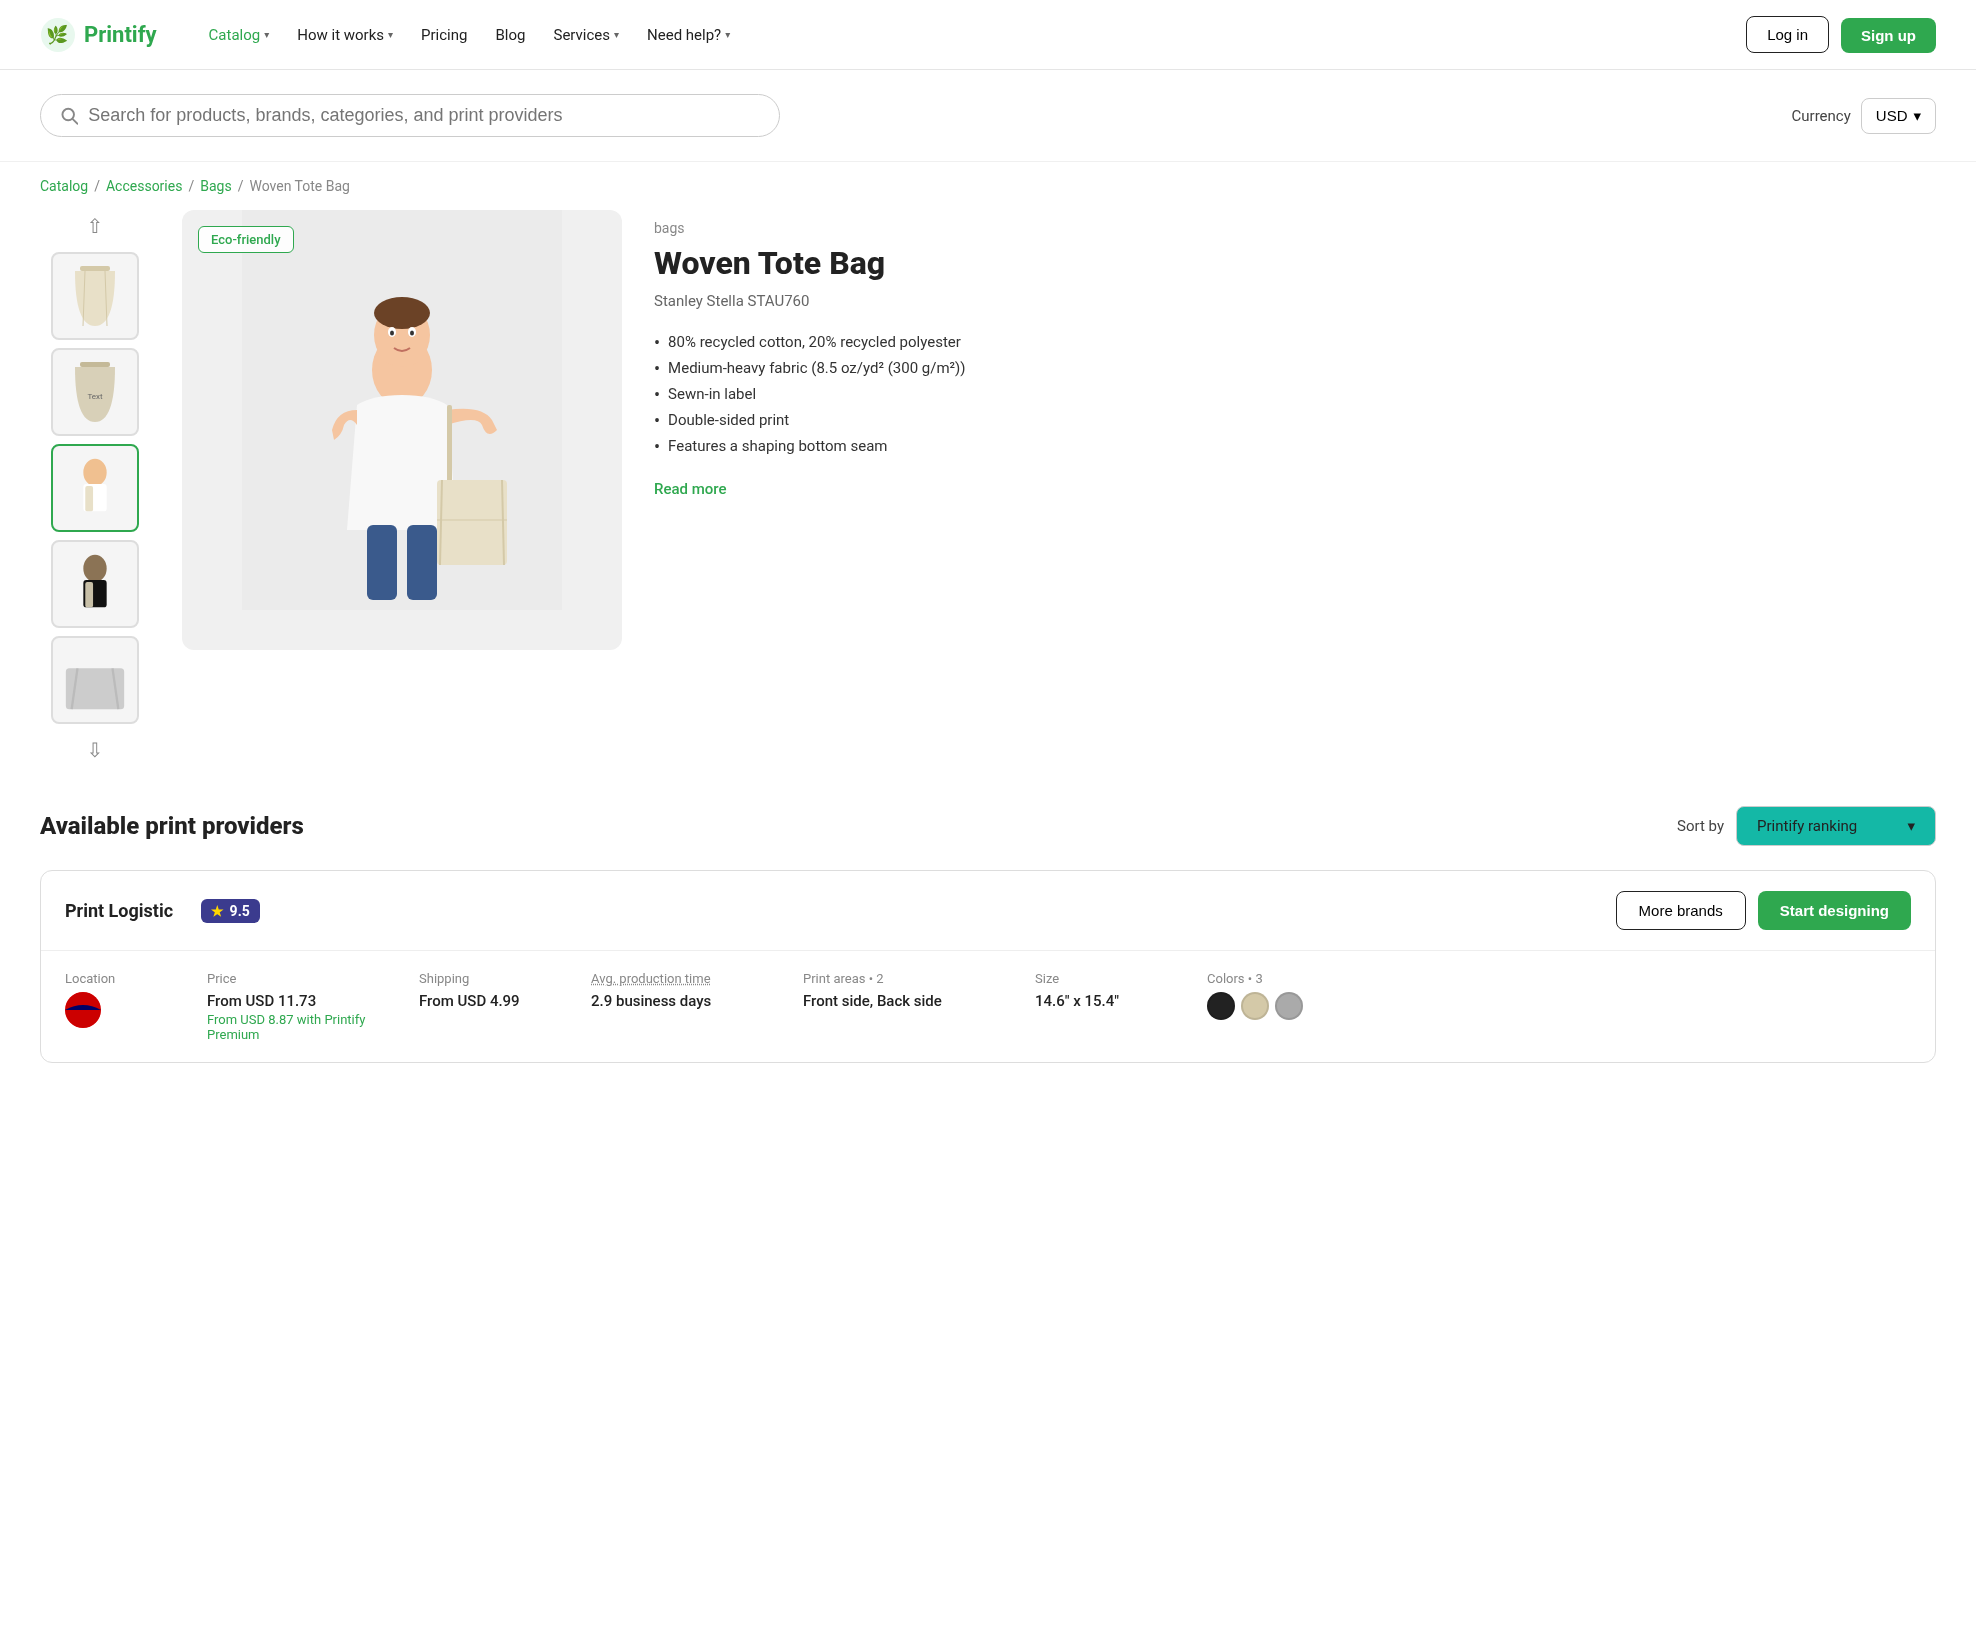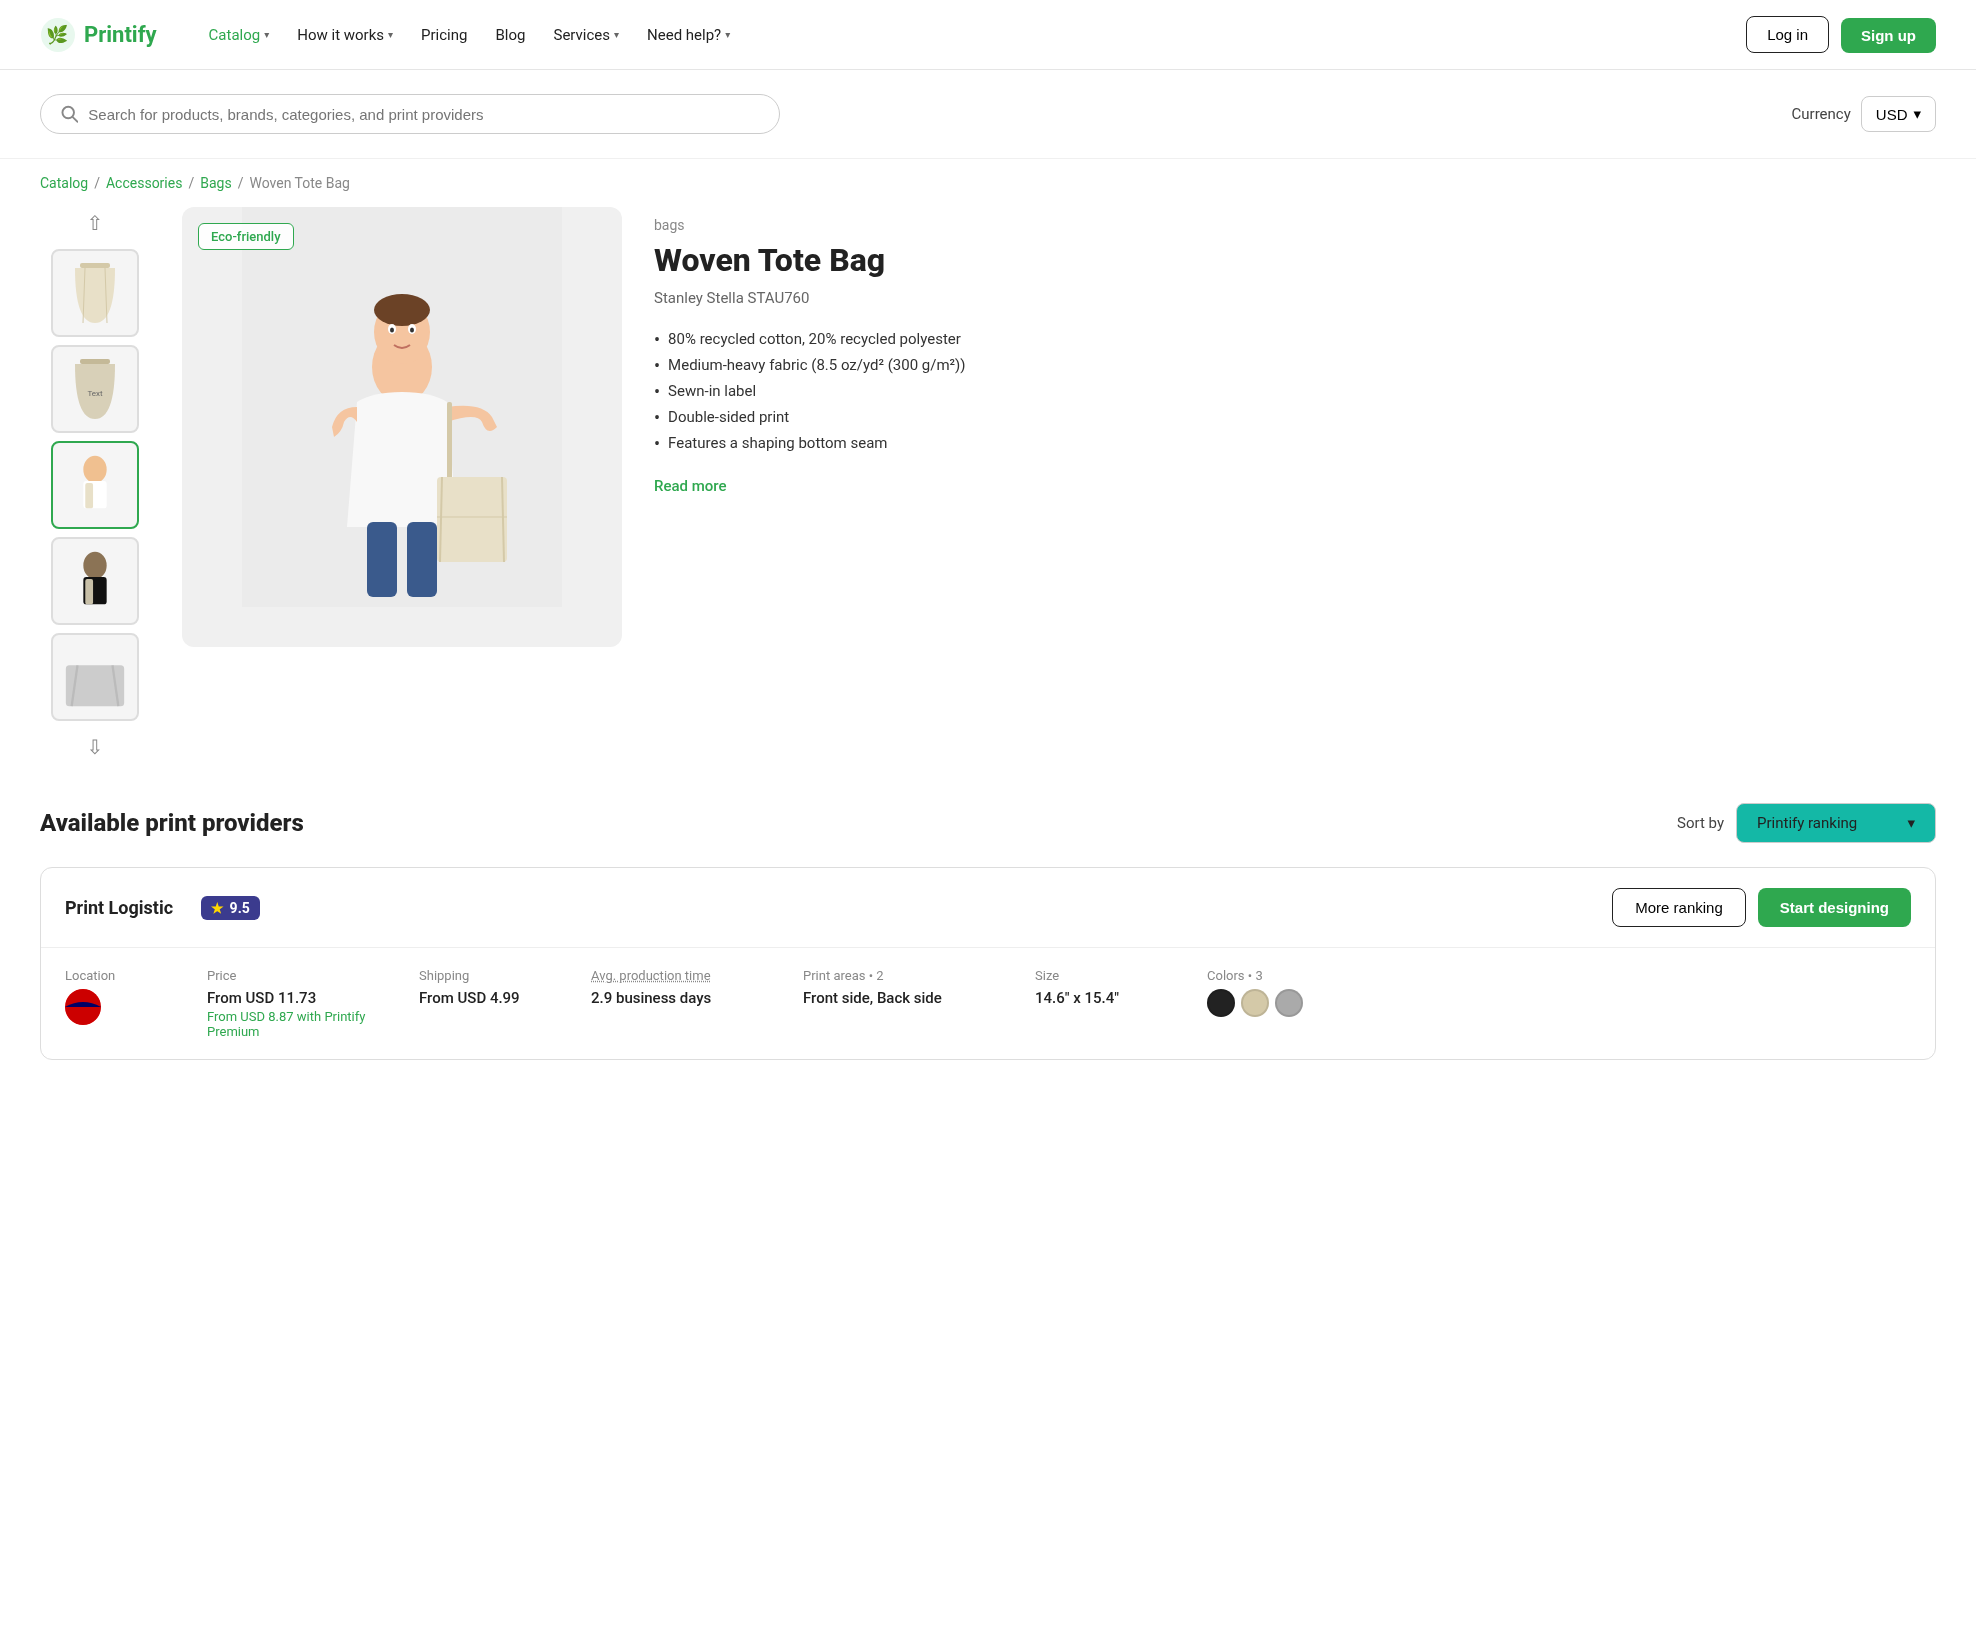--- a/index.html
+++ b/index.html
@@ -34,21 +34,21 @@
     .search-section {
       display: flex; align-items: center; padding: 24px 40px; gap: 20px;
       border-bottom: 1px solid #f0f0f0;
     }
     .search-wrapper {
       flex: 1; display: flex; align-items: center;
       border: 1.5px solid #ccc; border-radius: 30px; padding: 10px 20px; gap: 10px;
       max-width: 740px;
     }
     .search-wrapper input {
-      border: none; outline: none; font-size: 15px; color: #555; width: 100%; background: transparent;
+      border: none; outline: none; font-size: 18px; color: #555; width: 100%; background: transparent;
     }
     .currency-area { display: flex; align-items: center; gap: 10px; margin-left: auto; }
     .currency-label { font-size: 15px; color: #444; }
     .currency-btn {
       display: flex; align-items: center; gap: 6px;
       border: 1.5px solid #ccc; border-radius: 8px; padding: 8px 14px;
       font-size: 15px; cursor: pointer; background: #fff;
     }
 
     
@@ -355,21 +355,21 @@
   </div>
 
   <div class="provider-card">
     <div class="provider-header">
       <span class="provider-name">Print Logistic</span>
       <div class="rating-badge">
         <span class="star">★</span>
         <span>9.5</span>
       </div>
       <div class="provider-actions">
-        <button class="btn-more-details">More ranking</button>
+        <button class="btn-more-details">More brands</button>
         <button class="btn-start-designing">Start designing</button>
       </div>
     </div>
     <div class="provider-table">
       <div class="provider-cols">
 
         <div>
           <div class="col-header">Location</div>
           <div class="location-flag">
             <svg width="36" height="36" viewBox="0 0 36 36">

